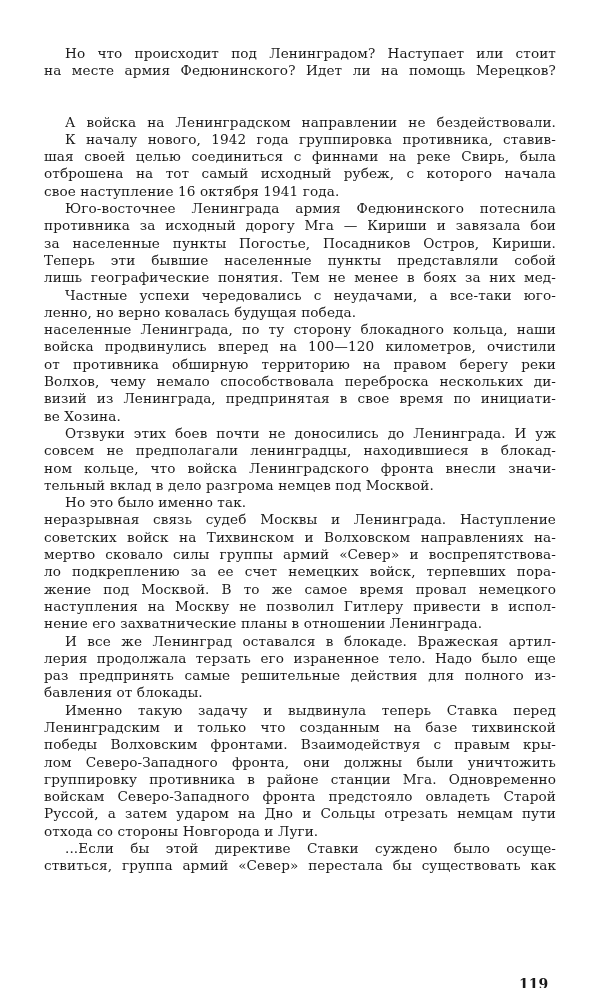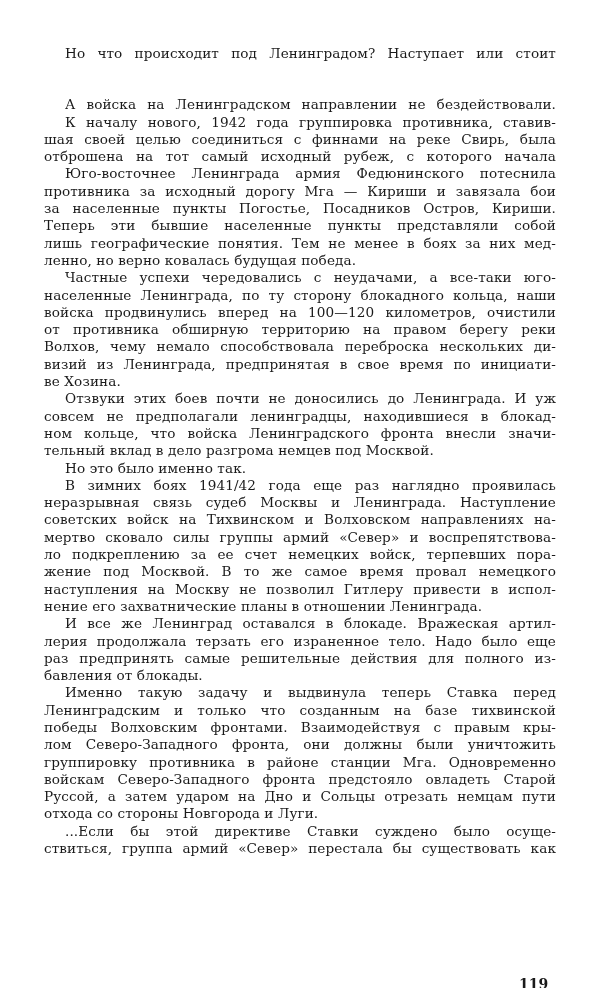--- a/index.html
+++ b/index.html
@@ -52,46 +52,47 @@
       font-family: "DejaVu Serif", "Liberation Serif", serif;
       color: #1a1a1a;
     }
   </style>
 </head>
 <body>
 
 <div class="page">
   <div class="block" id="intro">
       <span class="line indent">Но что происходит под Ленинградом? Наступает или стоит</span>
+      <span class="line">на месте армия Федюнинского? Идет ли на помощь Мерецков?</span>
     </div>
   <div class="gap"></div>
   <div class="block" id="body">
       <span class="line indent">А войска на Ленинградском направлении не бездействовали.</span>
       <span class="line indent">К началу нового, 1942 года группировка противника, ставив-</span>
       <span class="line">шая своей целью соединиться с финнами на реке Свирь, была</span>
       <span class="line">отброшена на тот самый исходный рубеж, с которого начала</span>
+      <span class="line last">свое наступление 16 октября 1941 года.</span>
       <span class="line indent">Юго-восточнее Ленинграда армия Федюнинского потеснила</span>
       <span class="line">противника за исходный дорогу Мга — Кириши и завязала бои</span>
       <span class="line">за населенные пункты Погостье, Посадников Остров, Кириши.</span>
       <span class="line">Теперь эти бывшие населенные пункты представляли собой</span>
       <span class="line">лишь географические понятия. Тем не менее в боях за них мед-</span>
+      <span class="line indent">Частные успехи чередовались с неудачами, а все-таки юго-</span>
       <span class="line last">ленно, но верно ковалась будущая победа.</span>
-      <span class="line indent">Частные успехи чередовались с неудачами, а все-таки юго-</span>
       <span class="line">населенные Ленинграда, по ту сторону блокадного кольца, наши</span>
       <span class="line">войска продвинулись вперед на 100—120 километров, очистили</span>
       <span class="line">от противника обширную территорию на правом берегу реки</span>
       <span class="line">Волхов, чему немало способствовала переброска нескольких ди-</span>
       <span class="line">визий из Ленинграда, предпринятая в свое время по инициати-</span>
       <span class="line last">ве Хозина.</span>
       <span class="line indent">Отзвуки этих боев почти не доносились до Ленинграда. И уж</span>
       <span class="line">совсем не предполагали ленинградцы, находившиеся в блокад-</span>
       <span class="line">ном кольце, что войска Ленинградского фронта внесли значи-</span>
       <span class="line last">тельный вклад в дело разгрома немцев под Москвой.</span>
       <span class="line indent last">Но это было именно так.</span>
-      <span class="line indent">В зимних боях 1941/42 года еще раз наглядно проявилась</span>
       <span class="line">неразрывная связь судеб Москвы и Ленинграда. Наступление</span>
       <span class="line">советских войск на Тихвинском и Волховском направлениях на-</span>
       <span class="line">мертво сковало силы группы армий «Север» и воспрепятствова-</span>
       <span class="line">ло подкреплению за ее счет немецких войск, терпевших пора-</span>
       <span class="line">жение под Москвой. В то же самое время провал немецкого</span>
       <span class="line">наступления на Москву не позволил Гитлеру привести в испол-</span>
       <span class="line last">нение его захватнические планы в отношении Ленинграда.</span>
       <span class="line indent">И все же Ленинград оставался в блокаде. Вражеская артил-</span>
       <span class="line">лерия продолжала терзать его израненное тело. Надо было еще</span>
       <span class="line">раз предпринять самые решительные действия для полного из-</span>

